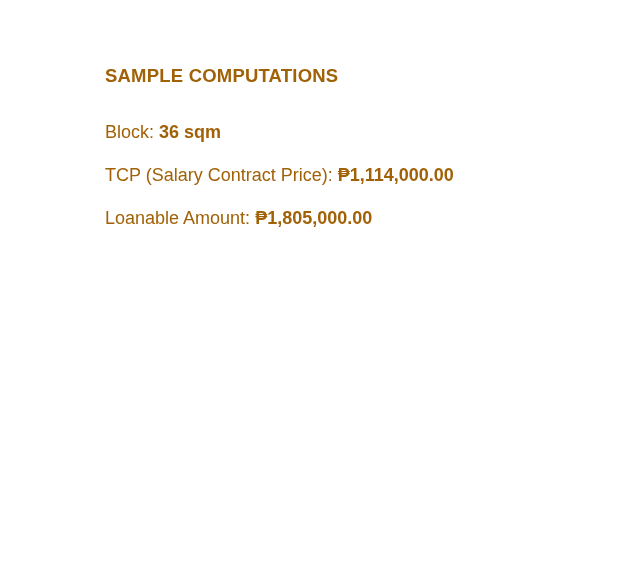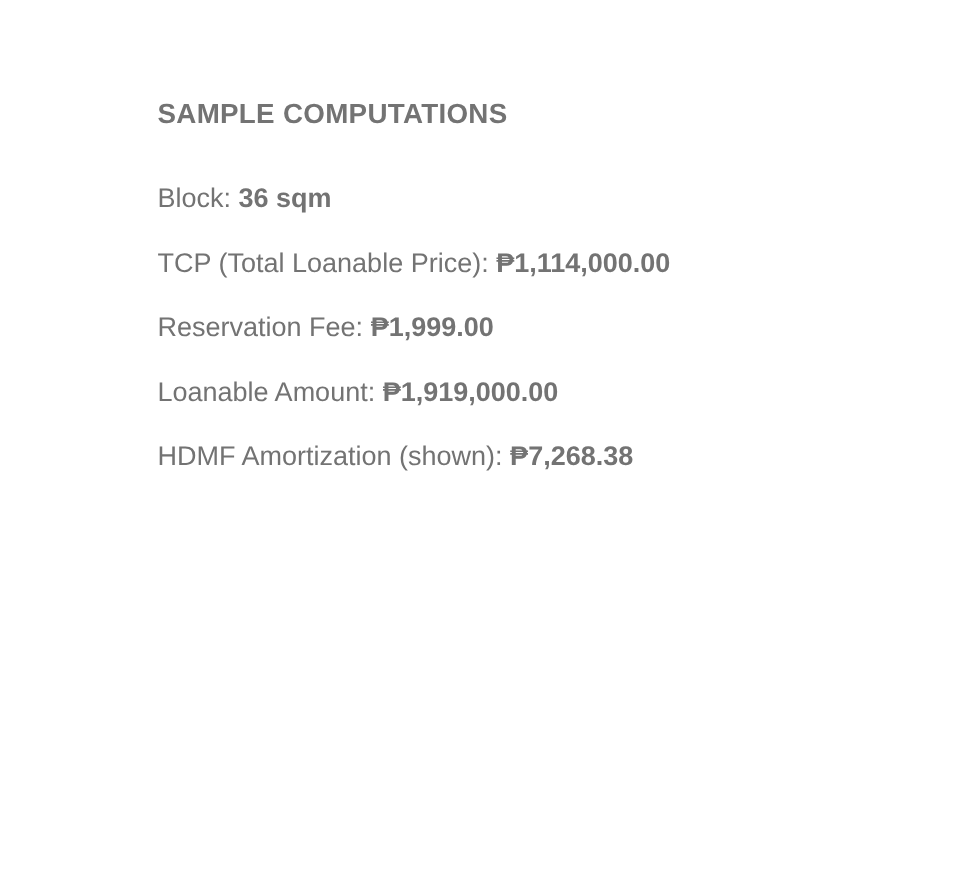--- a/index.html
+++ b/index.html
@@ -9,21 +9,21 @@
     width: 642px;
     height: 587px;
     overflow: hidden;
   }
   .page {
     position: relative;
     width: 642px;
     height: 587px;
     background: #ffffff;
     font-family: "Liberation Sans", "DejaVu Sans", sans-serif;
-    color: #737373;
+    color: #a16207;
   }
   .doc {
     position: absolute;
     left: 105px;
     top: 54px;
     right: 40px;
   }
   .doc-title {
     font-size: 18.5px;
     font-weight: 700;
@@ -59,36 +59,28 @@
 
     <div class="doc-title">SAMPLE COMPUTATIONS</div>
 
 
     <div class="line">
       <span>Block:</span>
       <span class="value">36 sqm</span>
     </div>
 
     <div class="line">
-      <span>TCP (Total Loanable Price):</span>
+      <span>TCP (Salary Contract Price):</span>
       <span class="value">₱1,114,000.00</span>
     </div>
 
-    <div class="line">
-      <span>Reservation Fee:</span>
-      <span class="value">₱1,999.00</span>
-    </div>
 
     <div class="line">
       <span>Loanable Amount:</span>
-      <span class="value">₱1,919,000.00</span>
+      <span class="value">₱1,805,000.00</span>
     </div>
 
 
 
-    <div class="line">
-      <span>HDMF Amortization (shown):</span>
-      <span class="value">₱7,268.38</span>
-    </div>
 
 
   </div>
 </div>
 
 </body></html>

